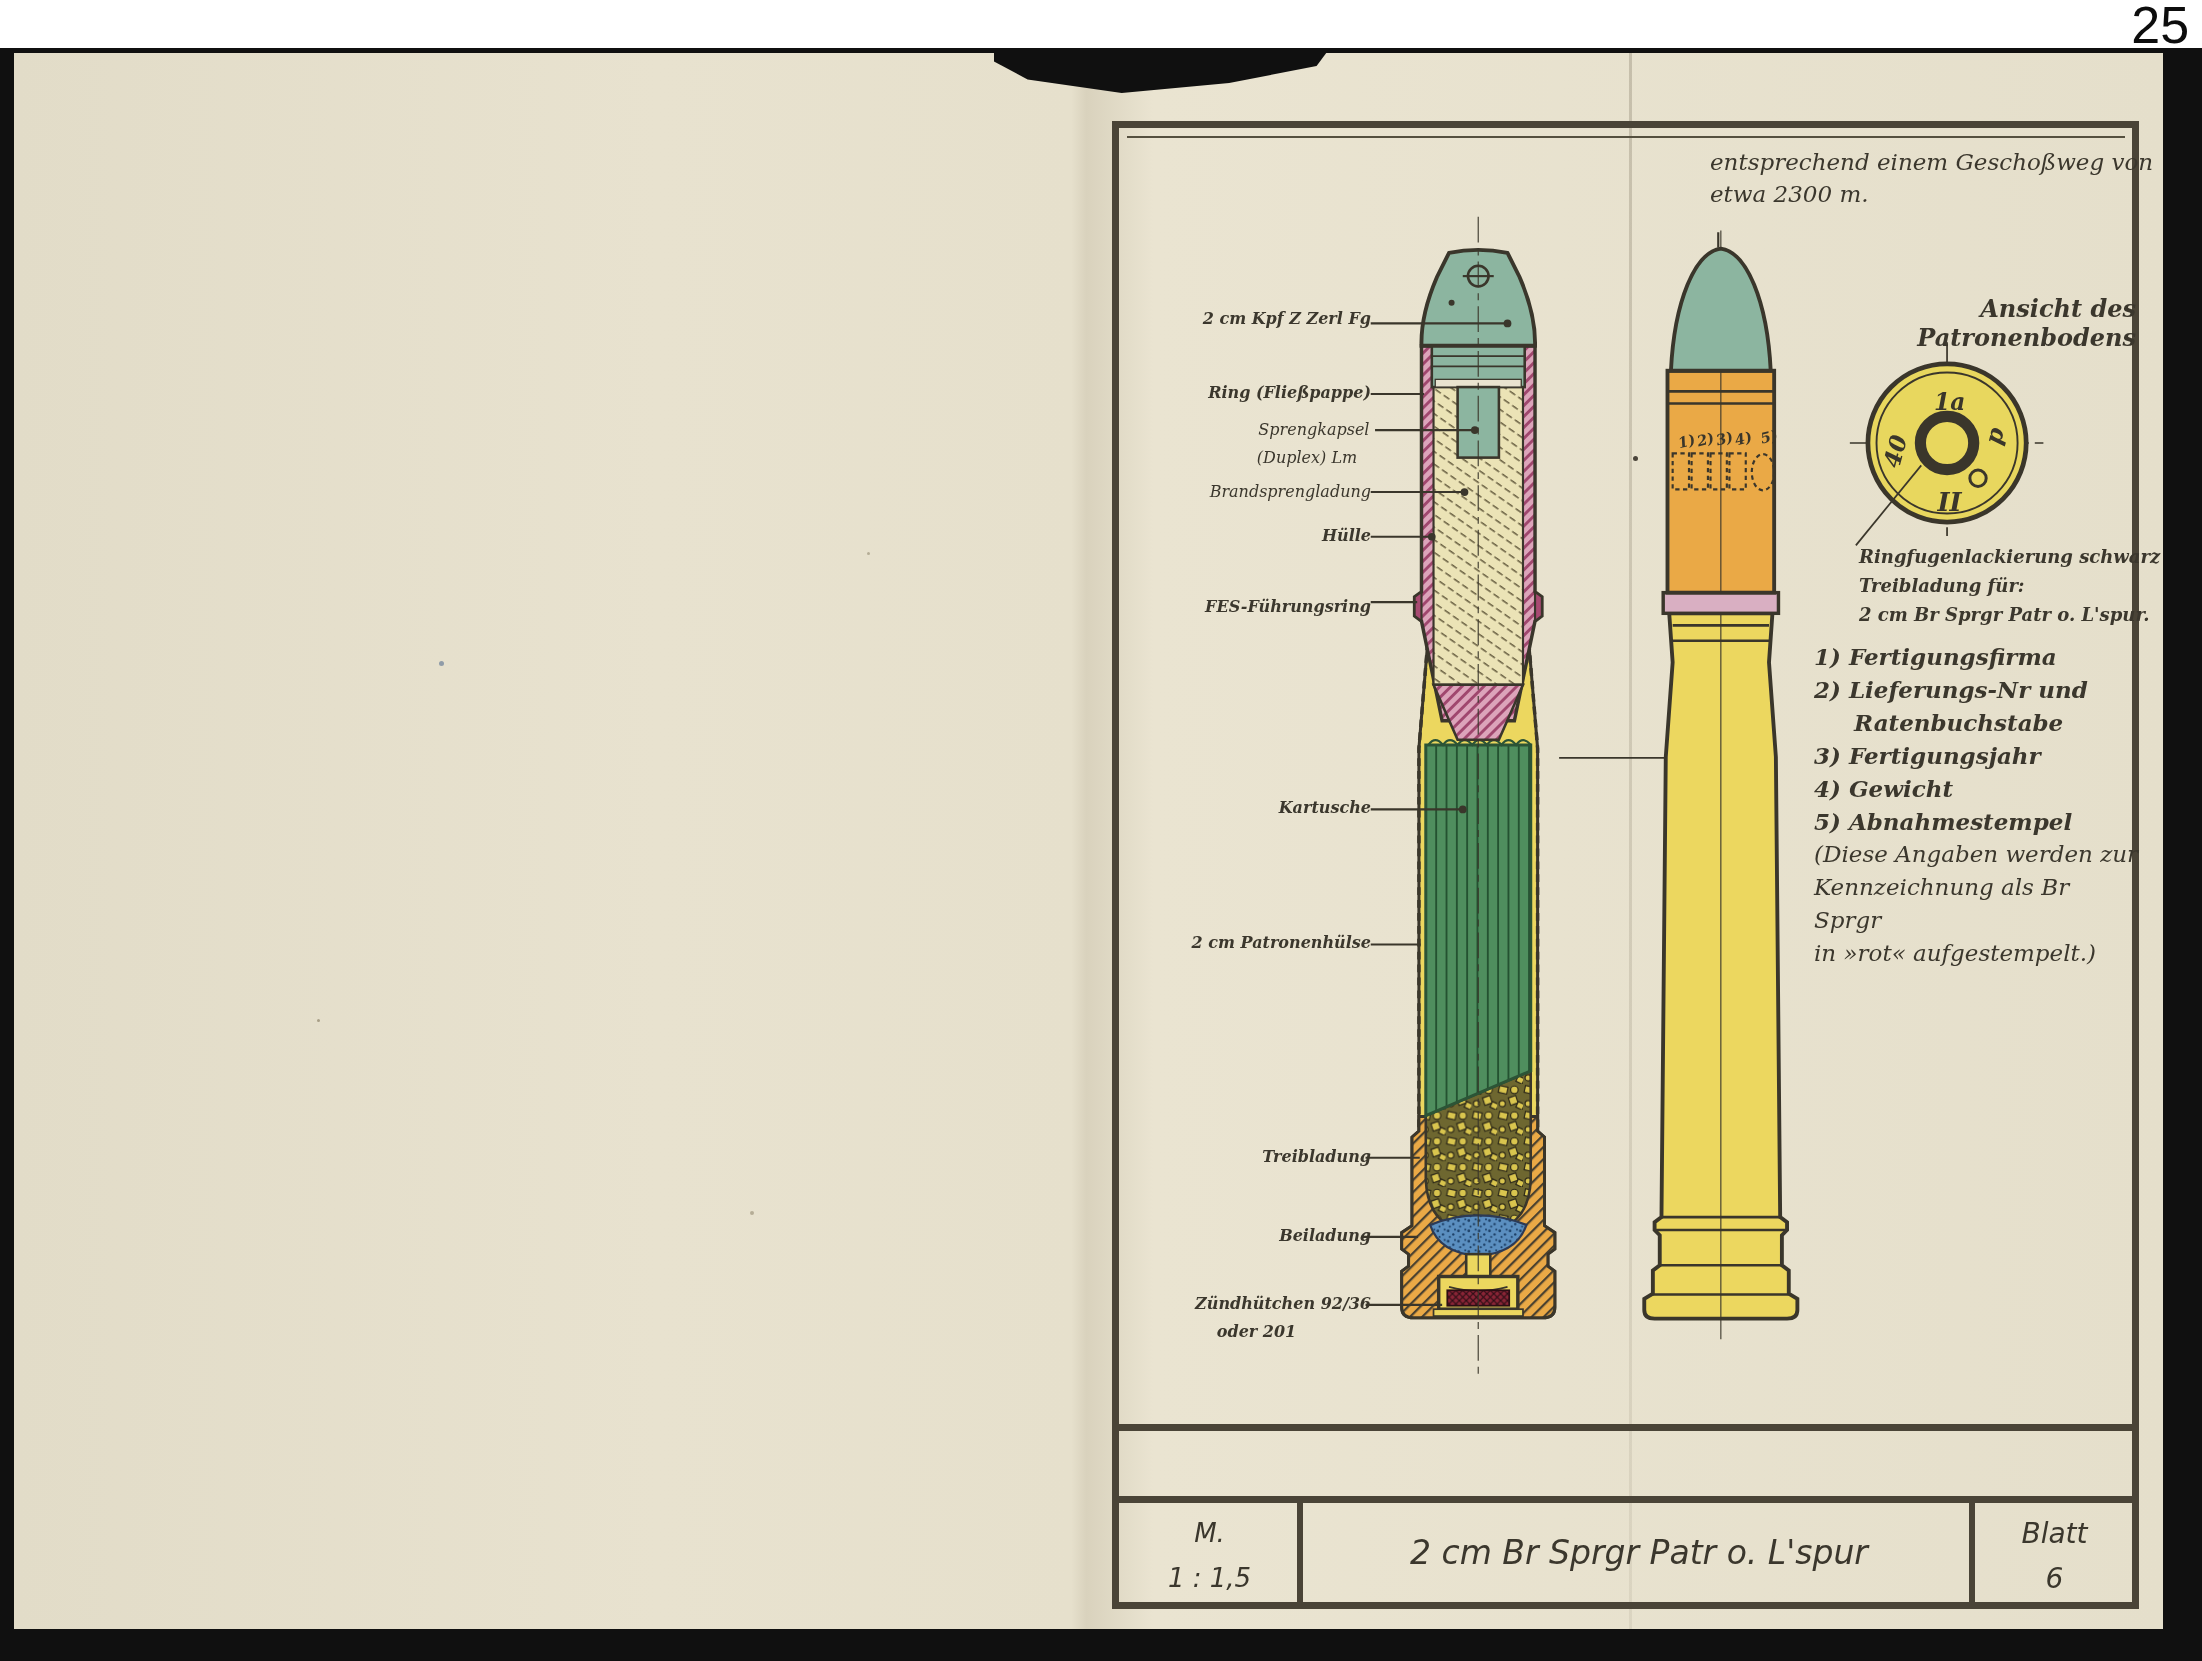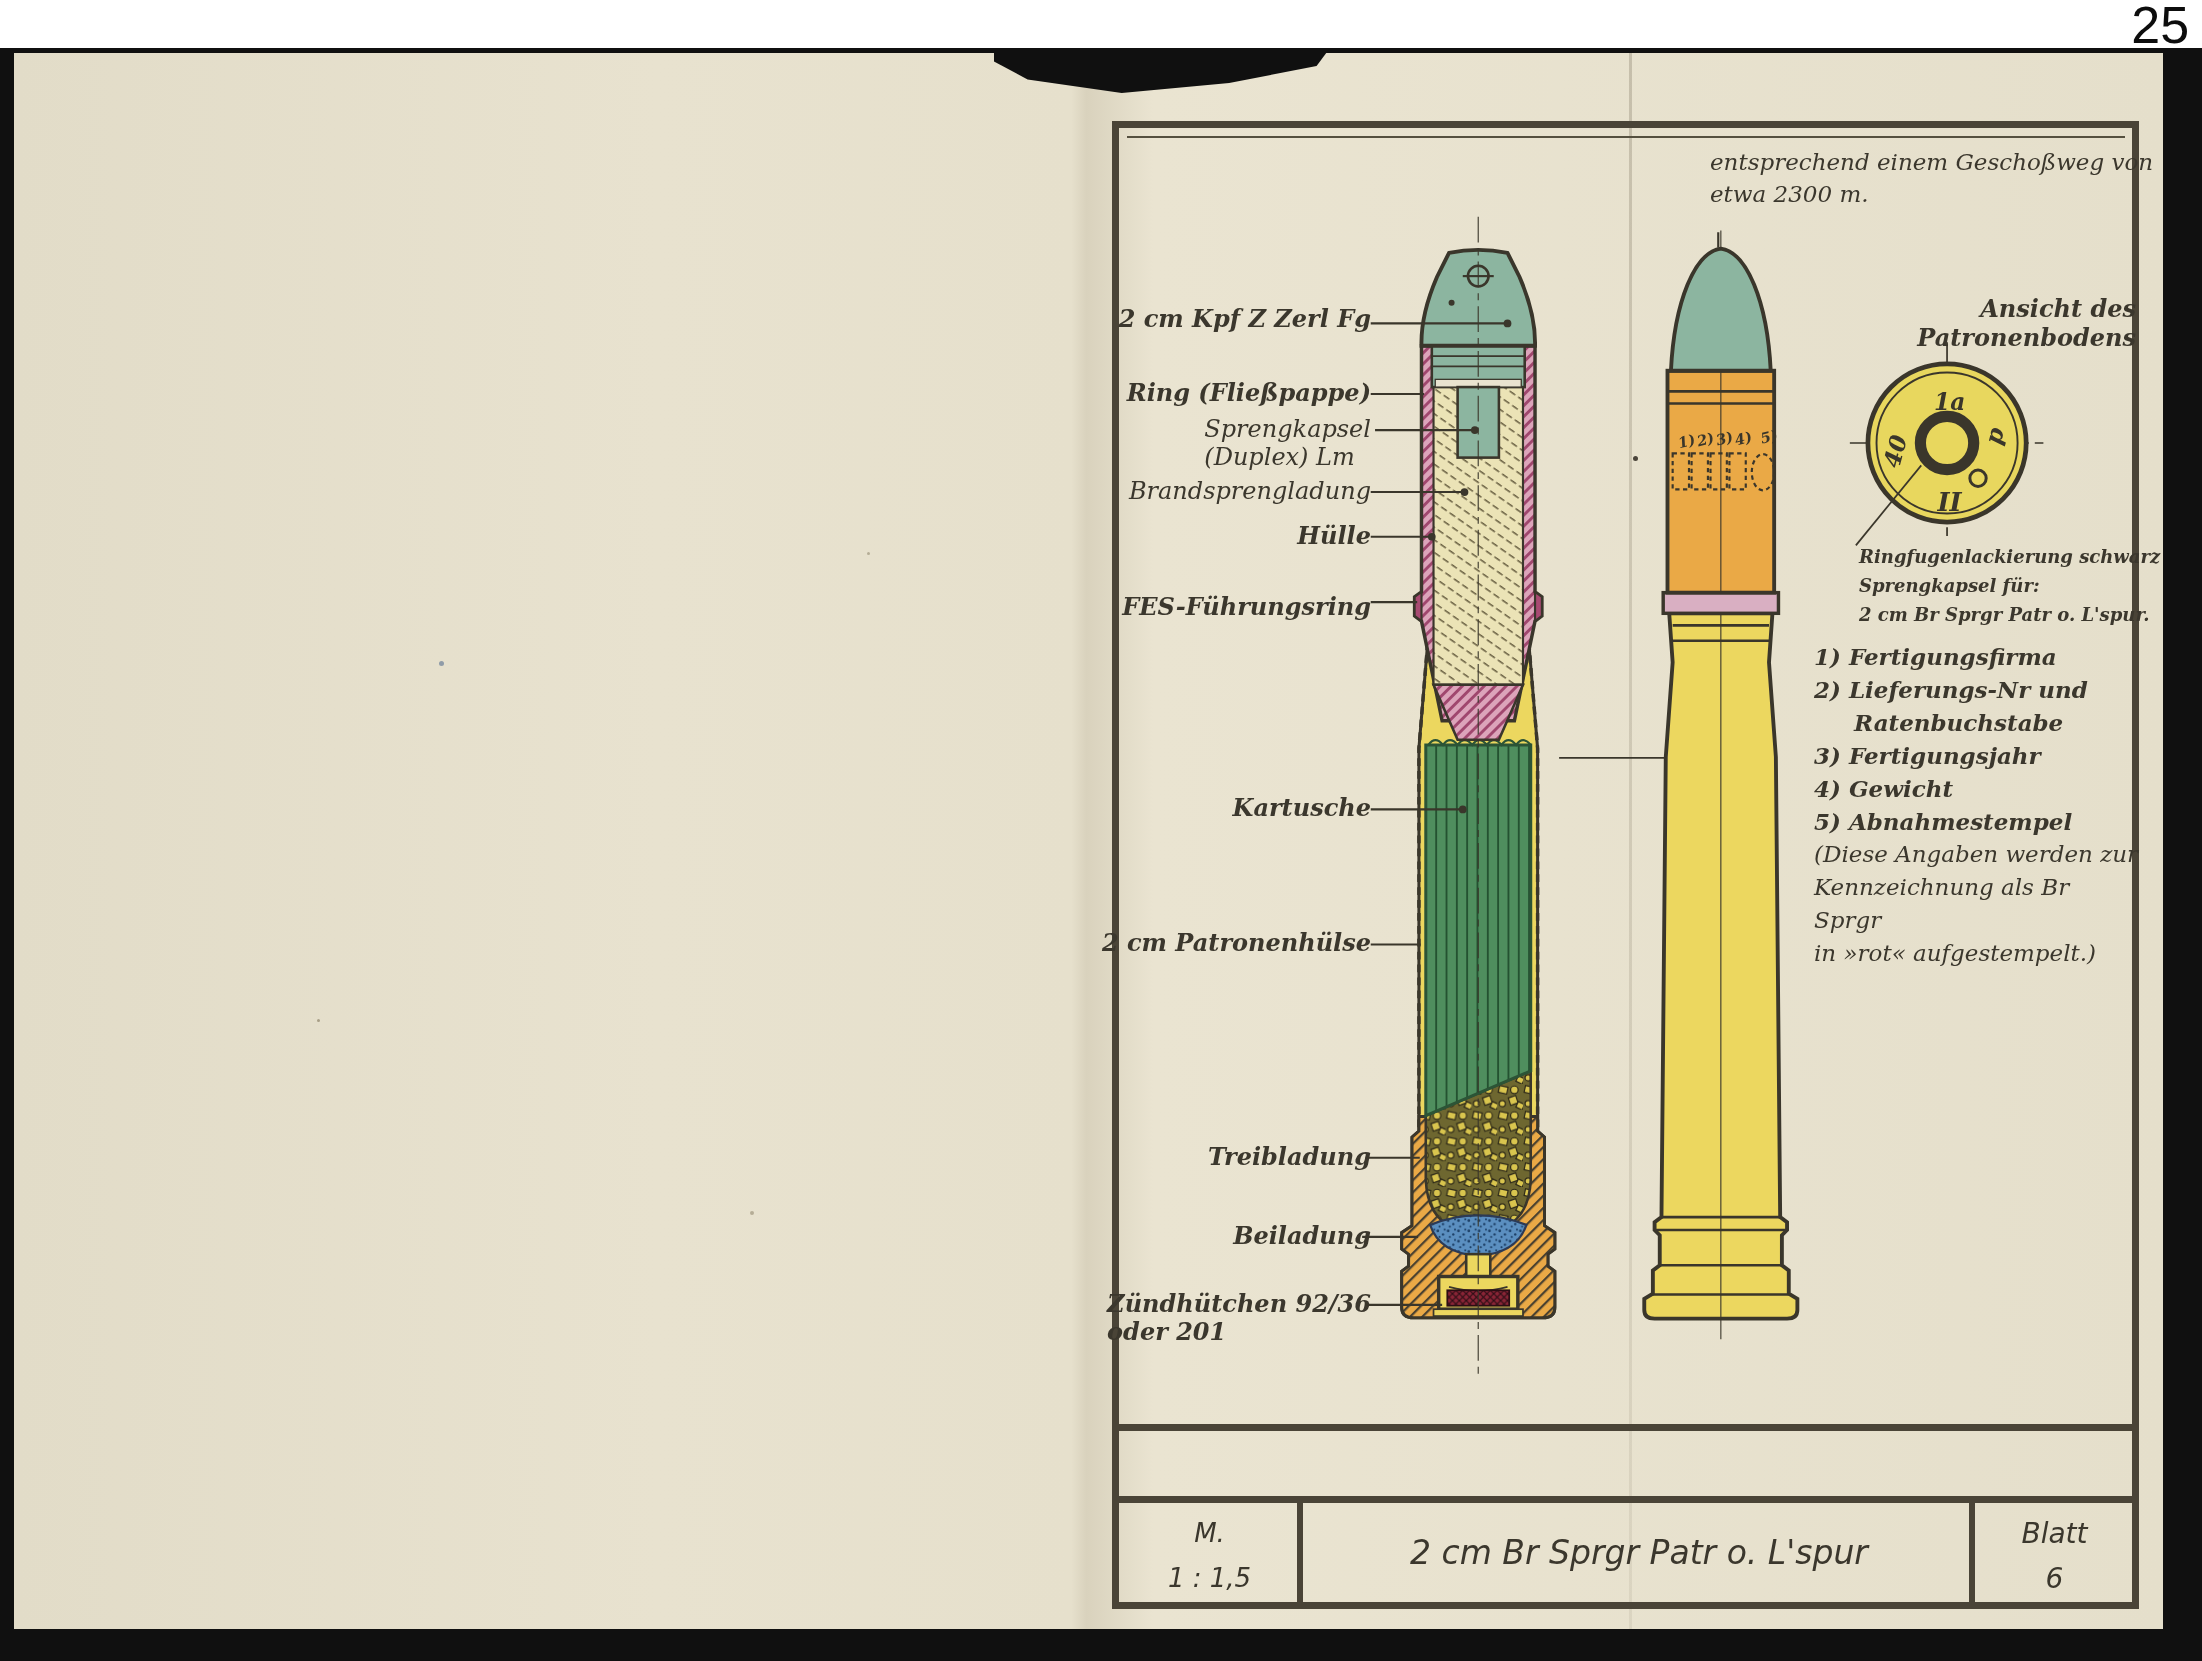--- a/index.html
+++ b/index.html
@@ -25,21 +25,21 @@
   .rule-v { position:absolute; top:1496px; width:6px; height:113px; background:#4a4437; }
   
   .t { position:absolute; color:#3b372d; font-style:italic; }
   .b { font-weight:bold; }
   .note { left:1710px; top:146px; width:447px; font-size:23px; line-height:32px; }
   .ansicht { left:1792px; top:294px; width:344px; text-align:right; font-size:24px; }
   .ringcap { left:1829px; top:542px; width:327px; font-size:18px; line-height:29px;margin-left:30px; }
   .legend { left:1814px; top:640px; width:327px; font-size:23px; line-height:33px; }
   .legend .ind { padding-left:40px; }
   .legend .reg { font-weight:normal; }
-  .lbl { position:absolute; right:832px; text-align:left; font-size:24px; line-height:27.5px;
+  .lbl { position:absolute; right:832px; text-align:center; font-size:16px; line-height:27.5px;
          color:#3b372d; font-style:italic; white-space:nowrap; }
   .lbl .sub { display:block; padding-right:13.8px; }
   .lbl .sub2 { display:block; padding-right:53px; }
   
   .tb { position:absolute; text-align:center; color:#3b372d; font-style:italic;
         font-family:"DejaVu Sans", sans-serif; }
   .tb-scale { left:1134px; top:1511px; width:151px; font-size:26px; line-height:45px; }
   .tb-title { left:1342px; top:1533px; width:594px; font-size:33px; }
   .tb-sheet { left:1975px; top:1511px; width:159px; font-size:28px; line-height:45px; }
   .draw { position:absolute; left:0; top:0; pointer-events:none; }
@@ -71,21 +71,21 @@
   <div class="rule-v" style="left:1969px"></div>
 
   <div class="t note">
     <div>entsprechend einem Geschoßweg von</div>
     <div>etwa 2300 m.</div>
   </div>
 
   <div class="t b ansicht">Ansicht des Patronenbodens</div>
   <div class="t b ringcap">
     <div>Ringfugenlackierung schwarz</div>
-    <div>Sprengkapsel für:</div>
+    <div>Treibladung für:</div>
     <div>2 cm Br Sprgr Patr o. L'spur.</div>
   </div>
 
   <div class="t b legend">
     <div><span>1)</span> <span>Fertigungsfirma</span></div>
     <div><span>2)</span> <span>Lieferungs-Nr und</span></div>
     <div class="ind">Ratenbuchstabe</div>
     <div><span>3)</span> <span>Fertigungsjahr</span></div>
     <div><span>4)</span> <span>Gewicht</span></div>
     <div><span>5)</span> <span>Abnahmestempel</span></div>

